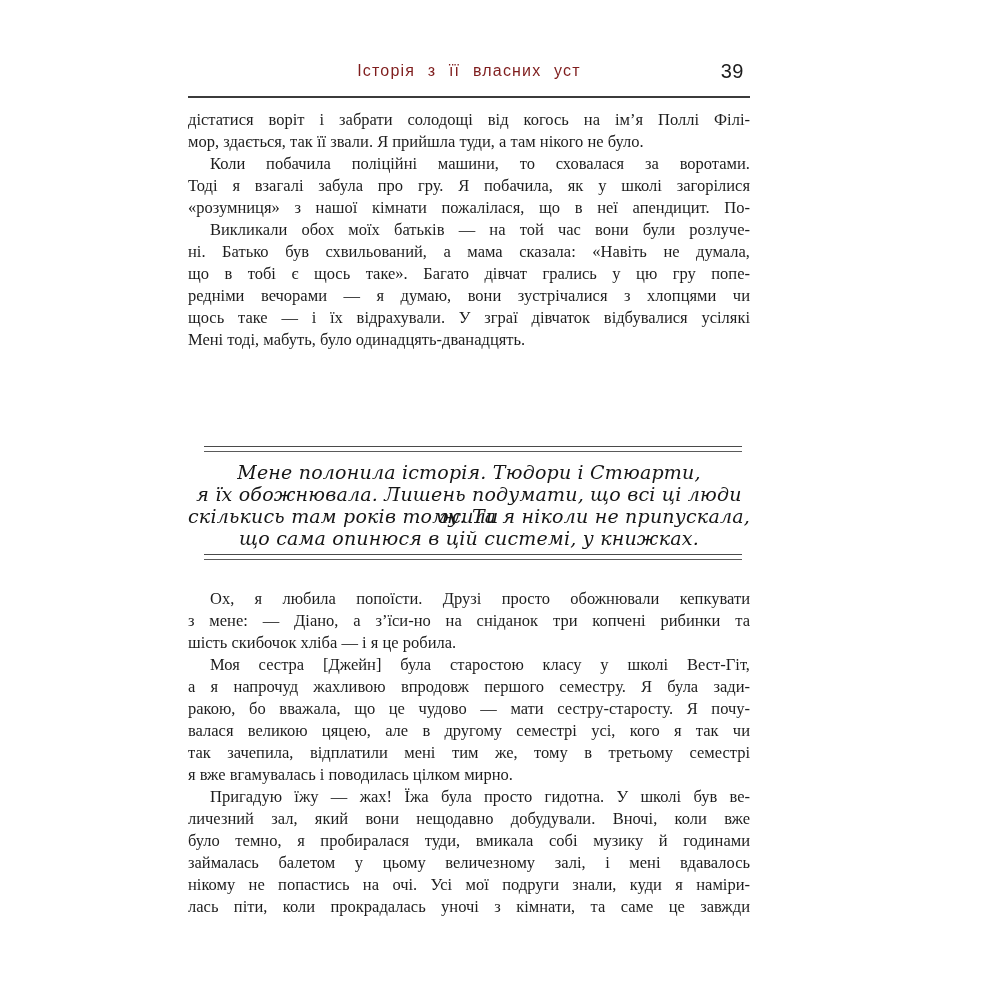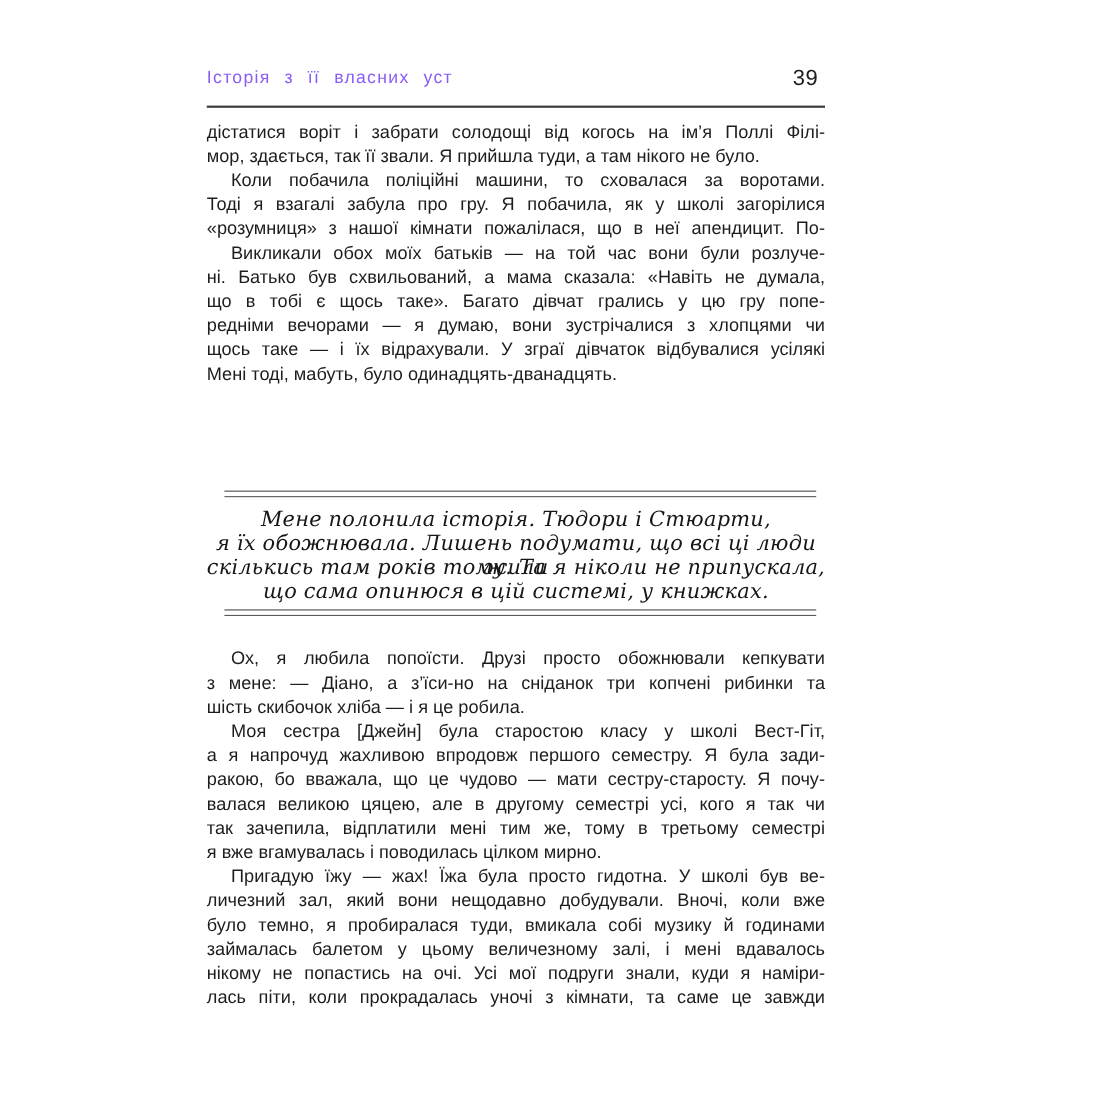--- a/index.html
+++ b/index.html
@@ -16,44 +16,45 @@
     overflow: hidden;
   }
   .textcol {
     position: absolute;
     left: 188px;
     width: 562px;
   }
   
   .header-row { top: 56px; height: 30px; }
   .header-title {
+    text-align: center;
     font-size: 16px;
     line-height: 30px;
     letter-spacing: 1.2px;
     word-spacing: 7px;
-    color: #8b5cf6;
+    color: #7f1d1d;
   }
   .page-number {
     position: absolute;
     top: 0; right: 6px;
     font-size: 20px;
     line-height: 30px;
     letter-spacing: 0.5px;
     color: #1c1c1c;
   }
   .header-rule {
     top: 96px;
     height: 2px;
     background: #3b3b3b;
   }
   
   .body-block { font-size: 16.5px; }
   .body1 { top: 109px; }
   .body2 { top: 588px; }
-  .para { margin: 0; }
+  .para { margin: 0; font-family: Liberation Serif, serif; }
   .line {
     height: 22px;
     line-height: 22px;
     text-align: justify;
     text-align-last: justify;
     white-space: normal;
   }
   .line.lastline { text-align-last: left; }
   .line.indent { text-indent: 22px; }
   

